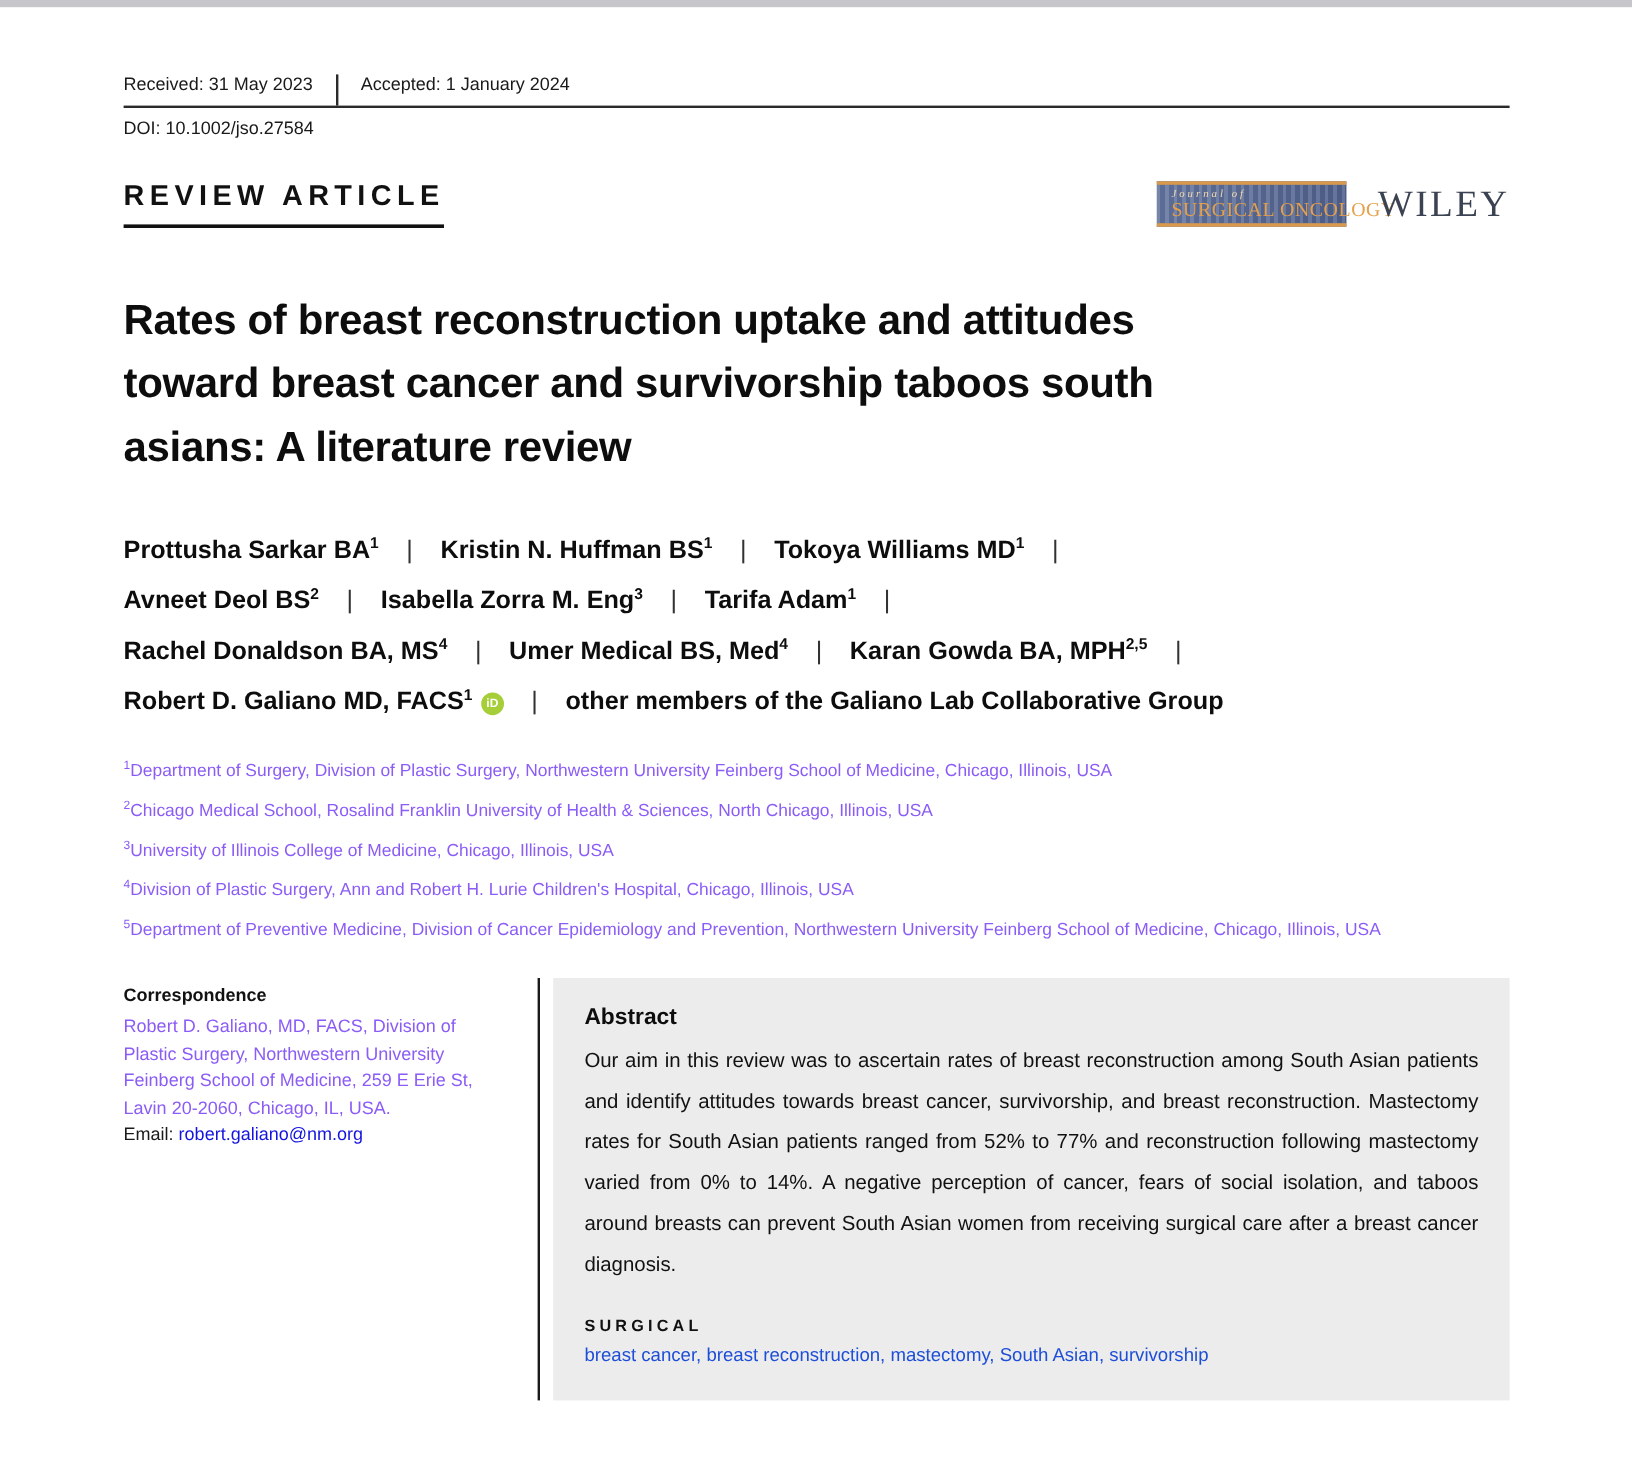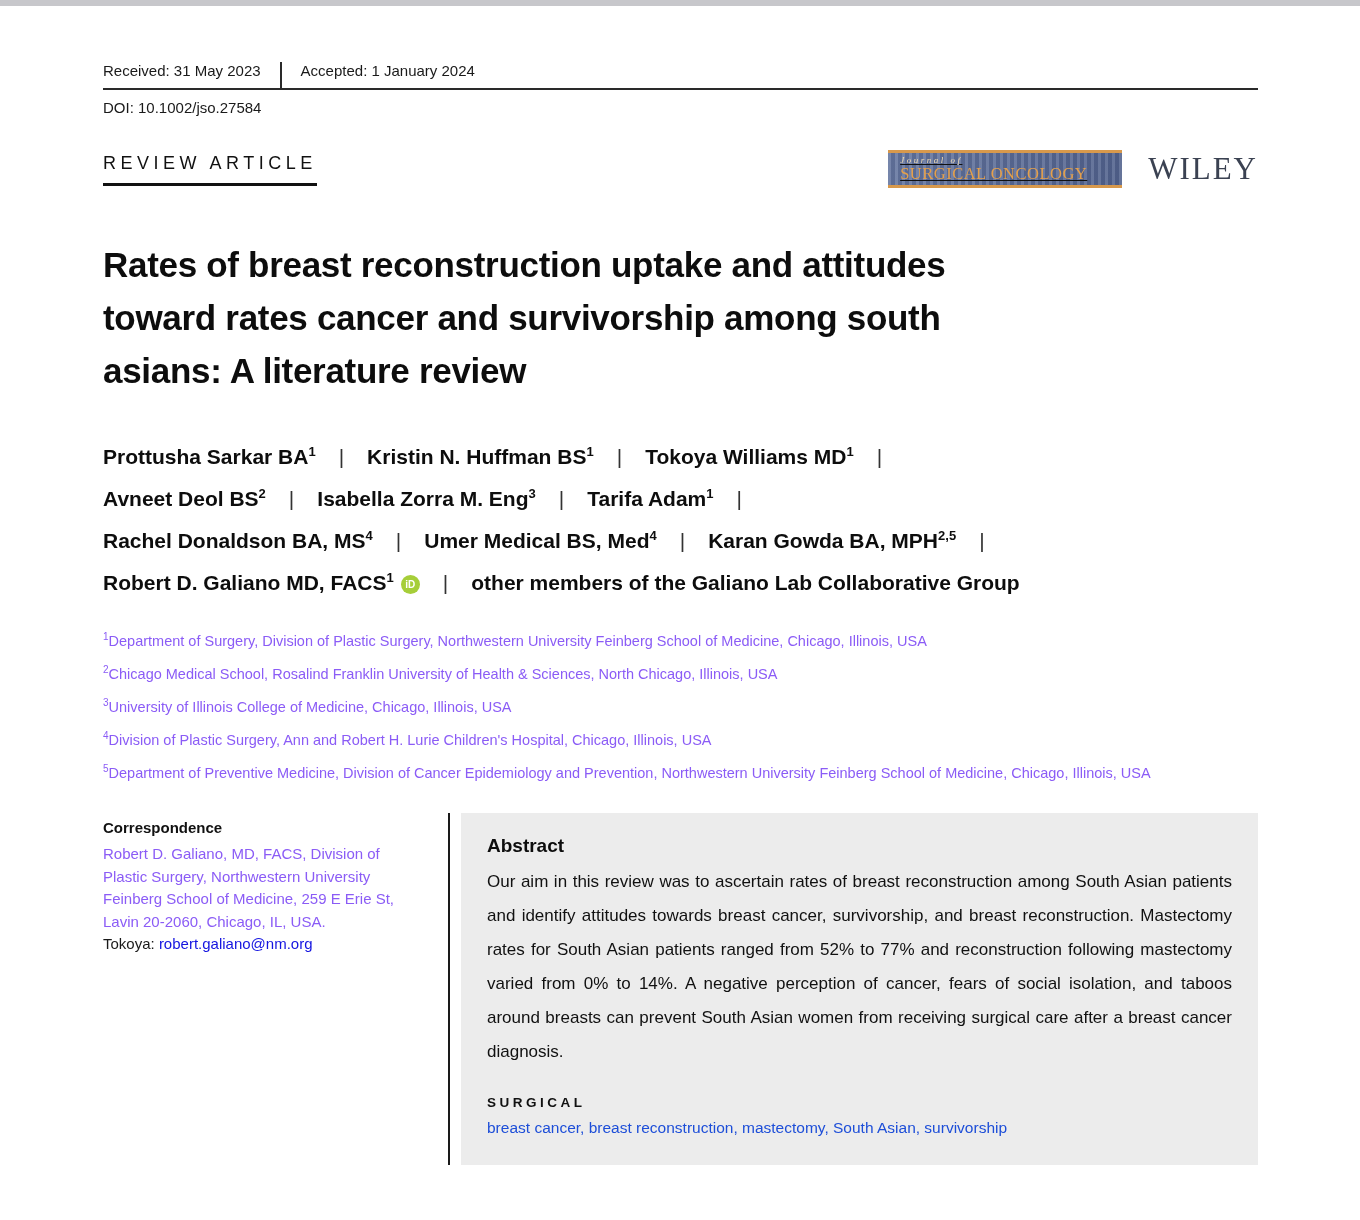--- a/index.html
+++ b/index.html
@@ -12,29 +12,29 @@
 
   
   .dates-row { display: flex; align-items: stretch; border-bottom: 2px solid #2a2a2a; width: 100%; }
   .date-item { font-size: 15px; color: #1a1a1a; padding-bottom: 9px; }
   .date-divider { width: 0; border-left: 2px solid #2a2a2a; margin: 0 19px; }
 
   .doi-line { margin-top: 9px; font-size: 15px; color: #1a1a1a; }
 
   
   .type-row { margin-top: 34px; display: flex; justify-content: space-between; align-items: center; }
-  .article-type { display: inline-block; font-size: 18px; font-weight: 400; letter-spacing: 4.5px; color: #111; border-bottom: 3.5px solid #111; padding-bottom: 9px; }
+  .article-type { display: inline-block; font-size: 24px; font-weight: 700; letter-spacing: 4.5px; color: #111; border-bottom: 3.5px solid #111; padding-bottom: 9px; }
   .brand-group { display: flex; align-items: center; }
   .journal-logo {
-    width: 234px; height: 38px;
+    width: 158px; height: 38px;
     background-color: #5d6f9b;
     background-image: repeating-linear-gradient(90deg, rgba(255,255,255,0.10) 0 3px, rgba(20,30,60,0.12) 3px 7px),
                       linear-gradient(90deg, rgba(255,255,255,0.06), rgba(0,0,30,0.10));
     border-top: 3px solid #d8994c; border-bottom: 3px solid #d8994c;
-    display: flex; flex-direction: column; justify-content: center; padding-left: 12px; text-decoration: underline;
+    display: flex; flex-direction: column; justify-content: center; padding-left: 12px;
   }
   .journal-logo .logo-top { font-family: "Liberation Serif", serif; font-style: italic; font-size: 9px; letter-spacing: 2.5px; color: #f2ddb4; line-height: 10px; }
   .journal-logo .logo-bottom { font-family: "Liberation Serif", serif; font-size: 16.5px; letter-spacing: 0.5px; color: #e5a04b; line-height: 18px; white-space: nowrap; }
   .publisher-logo { font-family: "Liberation Serif", serif; font-size: 31px; letter-spacing: 2px; color: #3b4252; margin-left: 26px; }
 
   
   .title-block { margin-top: 50px; }
   .title-line { font-size: 35px; line-height: 53px; font-weight: 700; letter-spacing: -0.3px; white-space: nowrap; color: #0d0d0d; }
 
   
@@ -85,21 +85,21 @@
       <span class="journal-logo">
         <span class="logo-top">Journal of</span>
         <span class="logo-bottom">SURGICAL ONCOLOGY</span>
       </span>
       <span class="publisher-logo">WILEY</span>
     </span>
   </div>
 
   <div class="title-block">
     <div class="title-line">Rates of breast reconstruction uptake and attitudes</div>
-    <div class="title-line">toward rates cancer and survivorship among south</div>
+    <div class="title-line">toward breast cancer and survivorship taboos south</div>
     <div class="title-line">asians: A literature review</div>
   </div>
 
   <div class="authors-block">
     <div class="author-line">
       <span class="author-name"><span>Prottusha Sarkar BA</span><sup>1</sup></span><span class="author-sep">|</span><span class="author-name"><span>Kristin N. Huffman BS</span><sup>1</sup></span><span class="author-sep">|</span><span class="author-name"><span>Tokoya Williams MD</span><sup>1</sup></span><span class="author-sep trailing">|</span>
     </div>
     <div class="author-line">
       <span class="author-name"><span>Avneet Deol BS</span><sup>2</sup></span><span class="author-sep">|</span><span class="author-name"><span>Isabella Zorra M. Eng</span><sup>3</sup></span><span class="author-sep">|</span><span class="author-name"><span>Tarifa Adam</span><sup>1</sup></span><span class="author-sep trailing">|</span>
     </div>
@@ -116,21 +116,21 @@
     <div class="affiliation-line"><sup>2</sup><span>Chicago Medical School, Rosalind Franklin University of Health &amp; Sciences, North Chicago, Illinois, USA</span></div>
     <div class="affiliation-line"><sup>3</sup><span>University of Illinois College of Medicine, Chicago, Illinois, USA</span></div>
     <div class="affiliation-line"><sup>4</sup><span>Division of Plastic Surgery, Ann and Robert H. Lurie Children's Hospital, Chicago, Illinois, USA</span></div>
     <div class="affiliation-line"><sup>5</sup><span>Department of Preventive Medicine, Division of Cancer Epidemiology and Prevention, Northwestern University Feinberg School of Medicine, Chicago, Illinois, USA</span></div>
   </div>
 
   <div class="lower-section">
     <div class="corr-col">
       <div class="corr-label">Correspondence</div>
       <div class="corr-text">Robert D. Galiano, MD, FACS, Division of Plastic Surgery, Northwestern University Feinberg School of Medicine, 259 E Erie St, Lavin 20-2060, Chicago, IL, USA.</div>
-      <div class="corr-email-line"><span>Tokoya: </span><a href="#">robert.galiano@nm.org</a></div>
+      <div class="corr-email-line"><span>Email: </span><a href="#">robert.galiano@nm.org</a></div>
     </div>
     <div class="abstract-box">
       <div class="abstract-heading">Abstract</div>
       <div class="abstract-body">Our aim in this review was to ascertain rates of breast reconstruction among South Asian patients and identify attitudes towards breast cancer, survivorship, and breast reconstruction. Mastectomy rates for South Asian patients ranged from 52% to 77% and reconstruction following mastectomy varied from 0% to 14%. A negative perception of cancer, fears of social isolation, and taboos around breasts can prevent South Asian women from receiving surgical care after a breast cancer diagnosis.</div>
       <div class="keywords-label">SURGICAL</div>
       <div class="keywords-text">breast cancer, breast reconstruction, mastectomy, South Asian, survivorship</div>
     </div>
   </div>
 
 </div>

